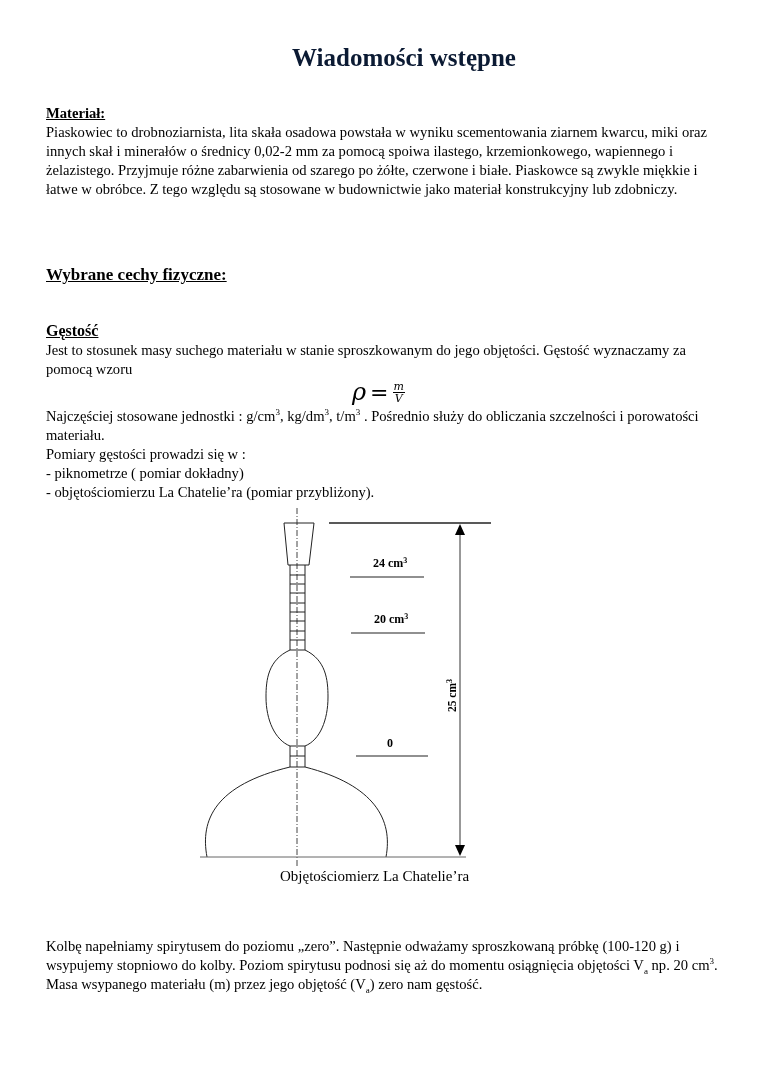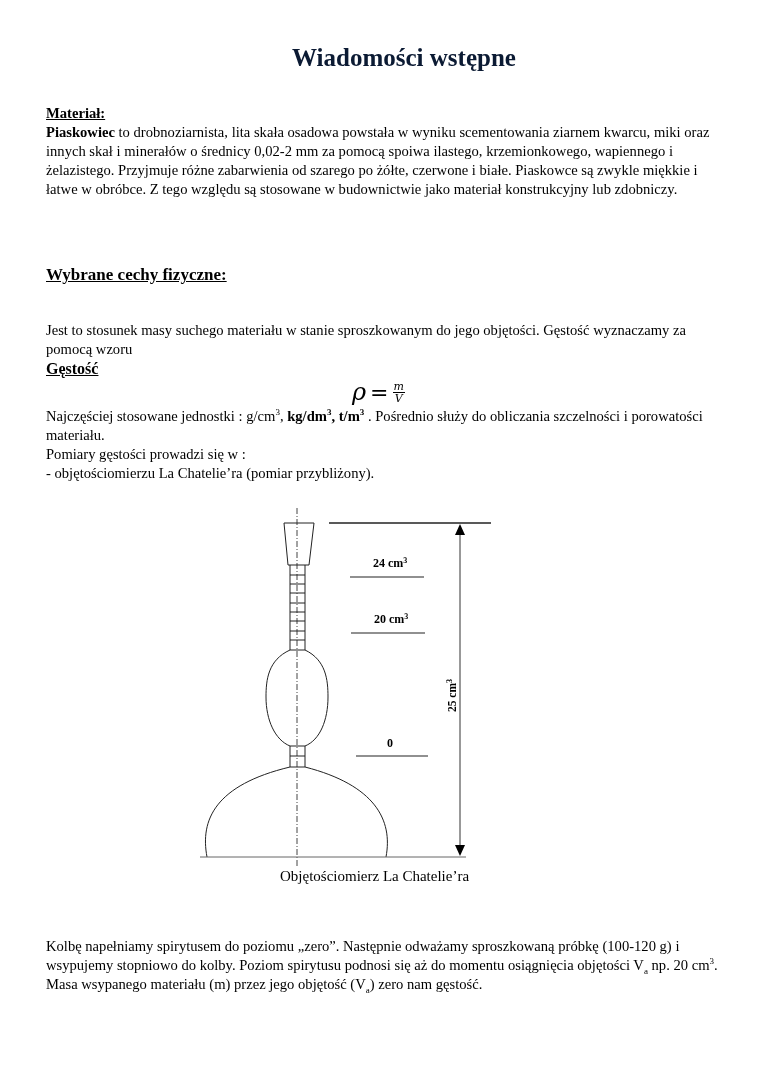--- a/index.html
+++ b/index.html
@@ -4,21 +4,21 @@
   <style>
     html, body { margin: 0; padding: 0; background: #ffffff; }
     body { width: 760px; height: 1075px; position: relative; overflow: hidden;
            font-family: "Liberation Serif", "DejaVu Serif", serif; color: #000; }
     .page-title { position: absolute; left: 0; width: 760px; top: 44px; text-align: center;
                   font-size: 25px; font-weight: bold; color: #0b1a33; letter-spacing: 0px; padding-left: 24px; }
     .block { position: absolute; left: 46px; width: 680px; font-size: 14.6px; line-height: 19px; }
     .heading { font-weight: bold; text-decoration: underline; text-align: center; }
     .h2 { font-size: 17px; font-weight: bold; text-decoration: underline; }
     .h3 { font-size: 16px; font-weight: bold; text-decoration: underline; }
-    .b { font-weight: bold; }
+    .b { font-weight: normal; }
     p { margin: 0; }
     sup { font-size: 9px; line-height: 0; vertical-align: super; }
     sub { font-size: 9px; line-height: 0; vertical-align: sub; }
     .formula { position: absolute; left: 352px; top: 378px; font-family: "DejaVu Serif", serif; }
     .formula .rho { font-size: 24px; font-style: italic; vertical-align: middle; }
     .formula .eq { font-size: 22px; vertical-align: middle; margin: 0 4px; }
     .frac { display: inline-block; vertical-align: middle; text-align: center; font-size: 11px; font-style: italic; line-height: 11px; }
     .frac .num { display: block; border-bottom: 1px solid #000; padding: 0 1px; }
     .frac .den { display: block; }
     svg.diagram { position: absolute; left: 0; top: 0; }
@@ -32,31 +32,32 @@
 <div class="block" style="top:104px;">
   <p><span class="heading">Materiał:</span></p>
   <p><span class="b">Piaskowiec</span><span> to drobnoziarnista, lita skała osadowa powstała w wyniku scementowania ziarnem kwarcu, miki oraz innych skał i minerałów o średnicy 0,02-2 mm za pomocą spoiwa ilastego, krzemionkowego, wapiennego i żelazistego. Przyjmuje różne zabarwienia od szarego po żółte, czerwone i białe. Piaskowce są zwykle miękkie i łatwe w obróbce. Z tego względu są stosowane w budownictwie jako materiał konstrukcyjny lub zdobniczy.</span></p>
 </div>
 
 <div class="block" style="top:265px;">
   <span class="h2">Wybrane cechy fizyczne:</span>
 </div>
 
 <div class="block" style="top:321px;">
+  <p><span class="h3">Gęstość</span></p>
   <p>Jest to stosunek masy suchego materiału w stanie sproszkowanym do jego objętości. Gęstość wyznaczamy za pomocą wzoru</p>
-  <p><span class="h3">Gęstość</span></p>
 </div>
 
 <div class="formula">
   <span class="rho">ρ</span><span class="eq">=</span><span class="frac"><span class="num">m</span><span class="den">V</span></span>
 </div>
 
 <div class="block" style="top:407px;">
   <p><span>Najczęściej stosowane jednostki : </span><span>g/cm</span><sup>3</sup>, <span class="b"><span>kg/dm</span><sup>3</sup>, <span>t/m</span><sup>3</sup></span><span> . Pośrednio służy do obliczania szczelności i porowatości materiału.</span></p>
   <p>Pomiary gęstości prowadzi się w :</p>
+  <p>- piknometrze ( pomiar dokładny)</p>
   <p>- objętościomierzu La Chatelie’ra (pomiar przybliżony).</p>
 </div>
 
 <svg class="diagram" width="760" height="1075">
   <g fill="none" stroke="#222" stroke-width="1">
 
     <line x1="297" y1="508" x2="297" y2="866" stroke-dasharray="6,2,1,2" stroke="#444"></line>
 
     <polyline points="284,523 314,523 309,565 288,565 284,523"></polyline>
 

